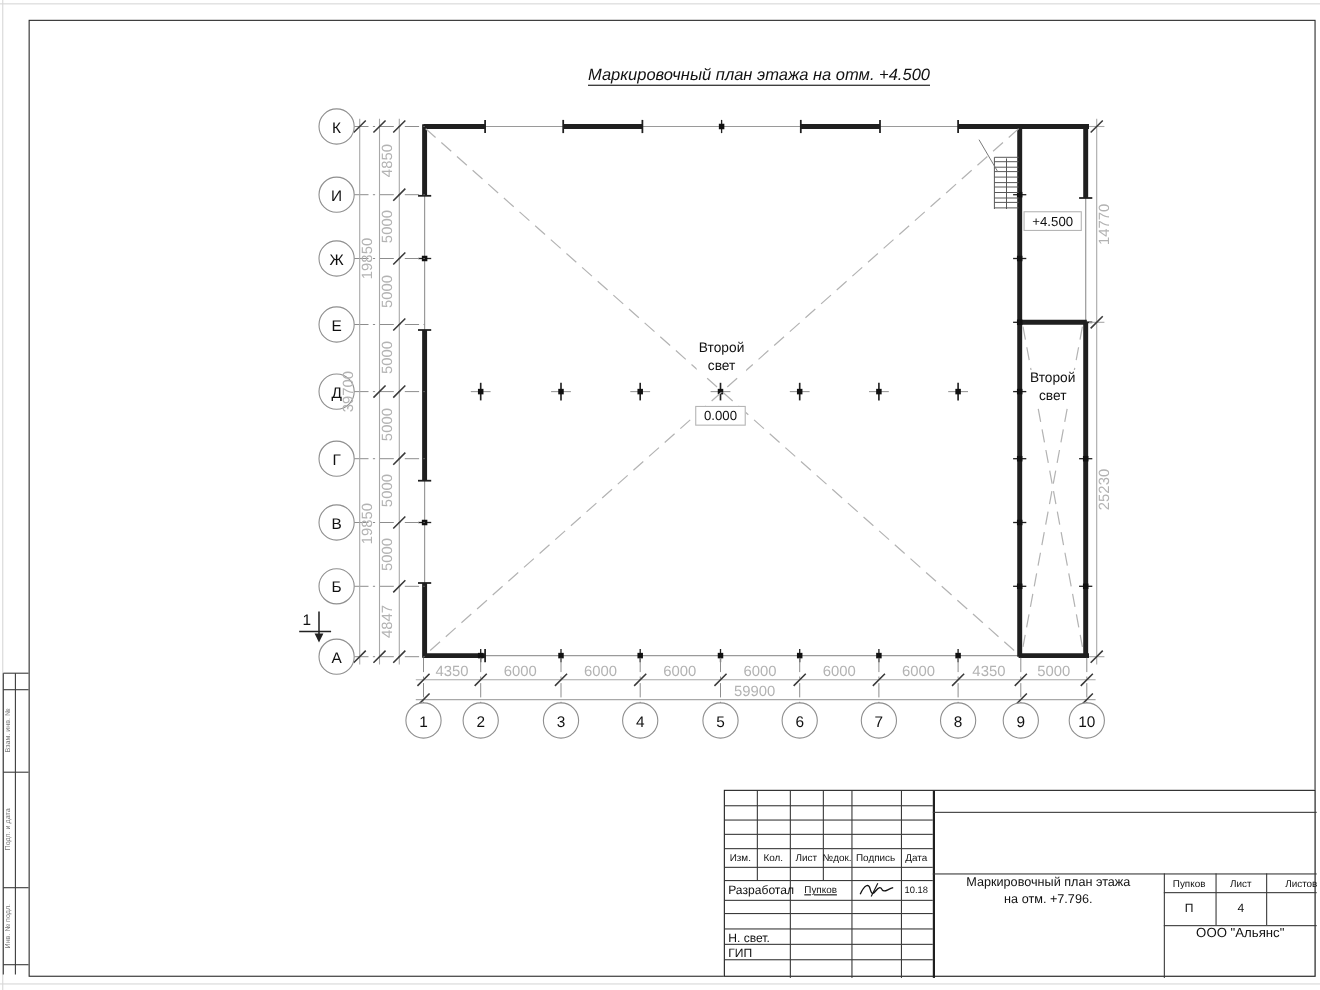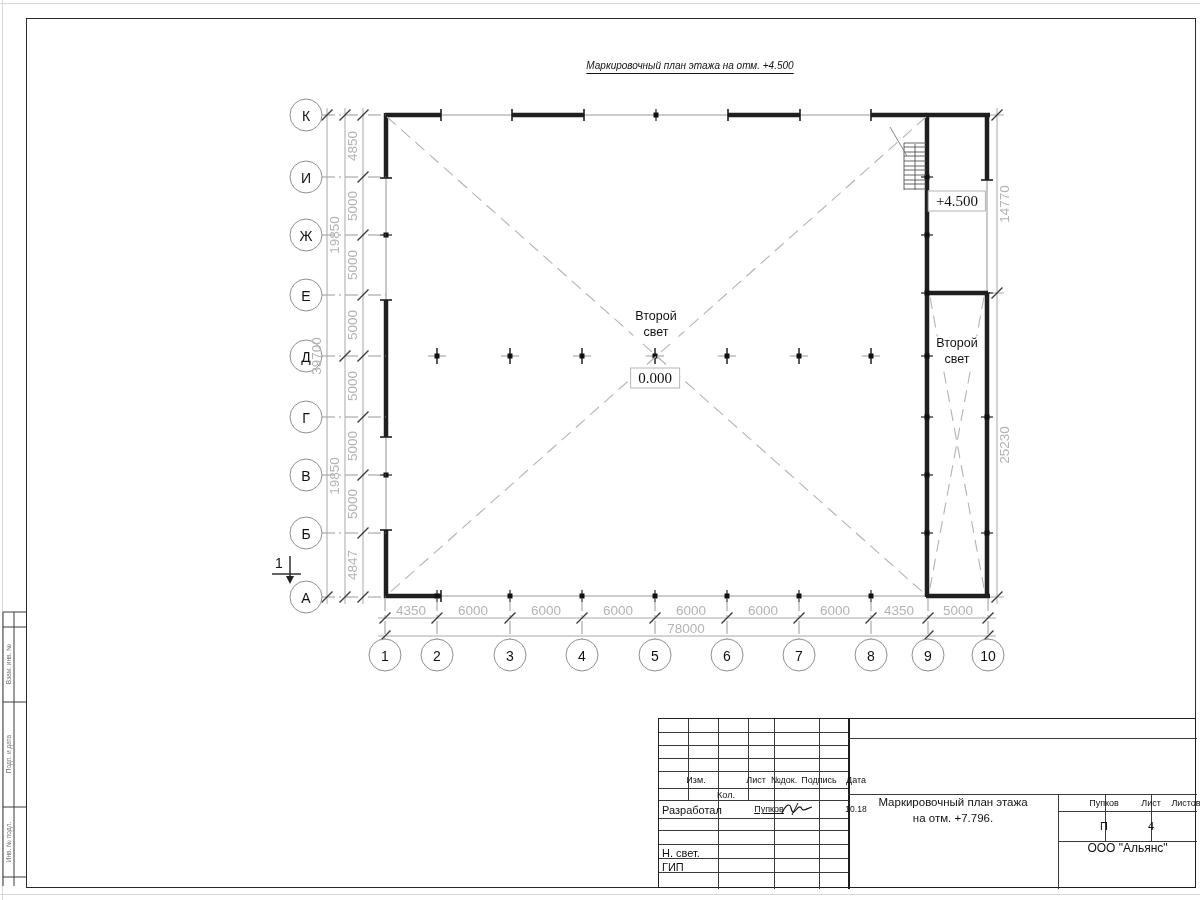--- a/index.html
+++ b/index.html
@@ -14,32 +14,32 @@
           background:#fff;display:flex;align-items:center;justify-content:center;
           font-size:14px;color:#111;transform:translate(-50%,-50%);}
   
   .hdim,.vdim{position:absolute;color:#b3b3b3;font-size:13.5px;white-space:nowrap;}
   .hdim{transform:translate(-50%,-50%);}
   .vdim{transform:translate(-50%,-50%) rotate(-90deg);}
   
   .plabel{position:absolute;transform:translate(-50%,-50%);font-size:12.5px;line-height:1.25;
           text-align:center;background:#fff;padding:0 2px;color:#111;}
   .lvlbox{position:absolute;transform:translate(-50%,-50%);background:#fff;border:1px solid #b5b5b5;
-          padding:1px 7px;font-size:15px;color:#111;white-space:nowrap;font-family:Liberation Serif, serif;}
+          padding:1px 7px;font-size:12px;color:#111;white-space:nowrap;}
   .secnum{position:absolute;transform:translate(-50%,-50%);font-size:14px;color:#111;}
   #dtitle{position:absolute;left:440px;top:60px;width:500px;text-align:center;
-          font-size:10px;font-style:italic;color:#111;}
+          font-size:15px;font-style:italic;color:#111;}
   #dtitle span{text-decoration:underline;text-underline-offset:4px;}
   
   #stamp{position:absolute;left:658px;top:718px;width:538px;height:170px;
          border:1.8px solid #1f1f1f;box-sizing:border-box;background:#fff;}
   #stamp .vl{position:absolute;width:1px;background:#3a3a3a;}
   #stamp .vh{position:absolute;width:1.5px;background:#1f1f1f;}
   #stamp .hl{position:absolute;height:1px;background:#3a3a3a;}
-  #stamp .tc{position:absolute;transform:translate(-50%,-50%);font-size:9px;white-space:nowrap;color:#111;margin-left:23px;}
+  #stamp .tc{position:absolute;transform:translate(-50%,-50%);font-size:9px;white-space:nowrap;color:#111;}
   #stamp .tl{position:absolute;font-size:11px;white-space:nowrap;color:#111;}
   #stamp .big{font-size:11px;}
   .cellflex{position:absolute;display:flex;justify-content:center;
             text-align:center;color:#111;}
   
   .mlabel{position:absolute;transform:translate(-50%,-50%) rotate(-90deg);font-size:6.5px;
           color:#777;white-space:nowrap;}
 </style>
 </head>
 <body>
@@ -291,21 +291,21 @@
 
   <div class="hdim" style="left:411px;top:610px;">4350</div>
   <div class="hdim" style="left:473px;top:610px;">6000</div>
   <div class="hdim" style="left:546px;top:610px;">6000</div>
   <div class="hdim" style="left:618px;top:610px;">6000</div>
   <div class="hdim" style="left:691px;top:610px;">6000</div>
   <div class="hdim" style="left:763px;top:610px;">6000</div>
   <div class="hdim" style="left:835px;top:610px;">6000</div>
   <div class="hdim" style="left:899px;top:610px;">4350</div>
   <div class="hdim" style="left:958px;top:610px;">5000</div>
-  <div class="hdim" style="left:686px;top:628px;">78000</div>
+  <div class="hdim" style="left:686px;top:628px;">59900</div>
 
   <div class="plabel" style="left:656px;top:325px;">
     <div>Второй</div>
     <div>свет</div>
   </div>
   <div class="plabel" style="left:957px;top:352px;">
     <div>Второй</div>
     <div>свет</div>
   </div>
   <div class="lvlbox" style="left:655px;top:378px;">0.000</div>
@@ -338,39 +338,39 @@
     <div class="hl" style="left:0;top:111px;width:189px;"></div>
     <div class="hl" style="left:0;top:125px;width:189px;"></div>
     <div class="hl" style="left:0;top:139px;width:189px;"></div>
     <div class="hl" style="left:0;top:153px;width:189px;"></div>
     <div class="hl" style="left:189px;top:19px;width:349px;"></div>
     <div class="hl" style="left:189px;top:75px;width:349px;"></div>
     <div class="hl" style="left:399px;top:92px;width:139px;"></div>
     <div class="hl" style="left:399px;top:122px;width:139px;"></div>
 
     <div class="tc" style="left:14px;top:61px;">Изм.</div>
-    <div class="tc" style="left:44px;top:76px;">Кол.</div>
+    <div class="tc" style="left:44px;top:61px;">Кол.</div>
     <div class="tc" style="left:74px;top:61px;">Лист</div>
     <div class="tc" style="left:102px;top:61px;">№док.</div>
     <div class="tc" style="left:137px;top:61px;">Подпись</div>
     <div class="tc" style="left:174px;top:61px;">Дата</div>
 
     <div class="tl" style="left:3px;top:85px;">Разработал</div>
     <div class="tc" style="left:87px;top:90px;text-decoration:underline;">Пупков</div>
     <svg class="abs" style="left:120px;top:82px;" width="36" height="16" viewBox="0 0 36 16">
       <path d="M3 12 C7 3 11 2 12 7 C13 11 14 13 17 9 C20 5 22 5 23 8 C25 11 28 7 33 6" stroke="#111" stroke-width="1.2" fill="none"></path>
       <path d="M13 14 L19 2" stroke="#111" stroke-width="1"></path>
     </svg>
     <div class="tc" style="left:174px;top:90px;font-size:8.5px;">10.18</div>
     <div class="tl" style="left:3px;top:128px;">Н. свет.</div>
     <div class="tl" style="left:3px;top:142px;">ГИП</div>
 
     <div class="tc" style="left:422px;top:84px;">Пупков</div>
     <div class="tc" style="left:469px;top:84px;">Лист</div>
-    <div class="tc" style="left:504px;top:84px;">Листов</div>
+    <div class="tc" style="left:524px;top:84px;">Листов</div>
     <div class="tc big" style="left:422px;top:107px;">П</div>
     <div class="tc big" style="left:469px;top:107px;">4</div>
 
     <div class="cellflex" style="left:189px;top:75px;width:210px;height:95px;font-size:11.5px;line-height:1.4;">
       <div>
         <div>Маркировочный план этажа</div>
         <div>на отм. +7.796.</div>
       </div>
     </div>
 

